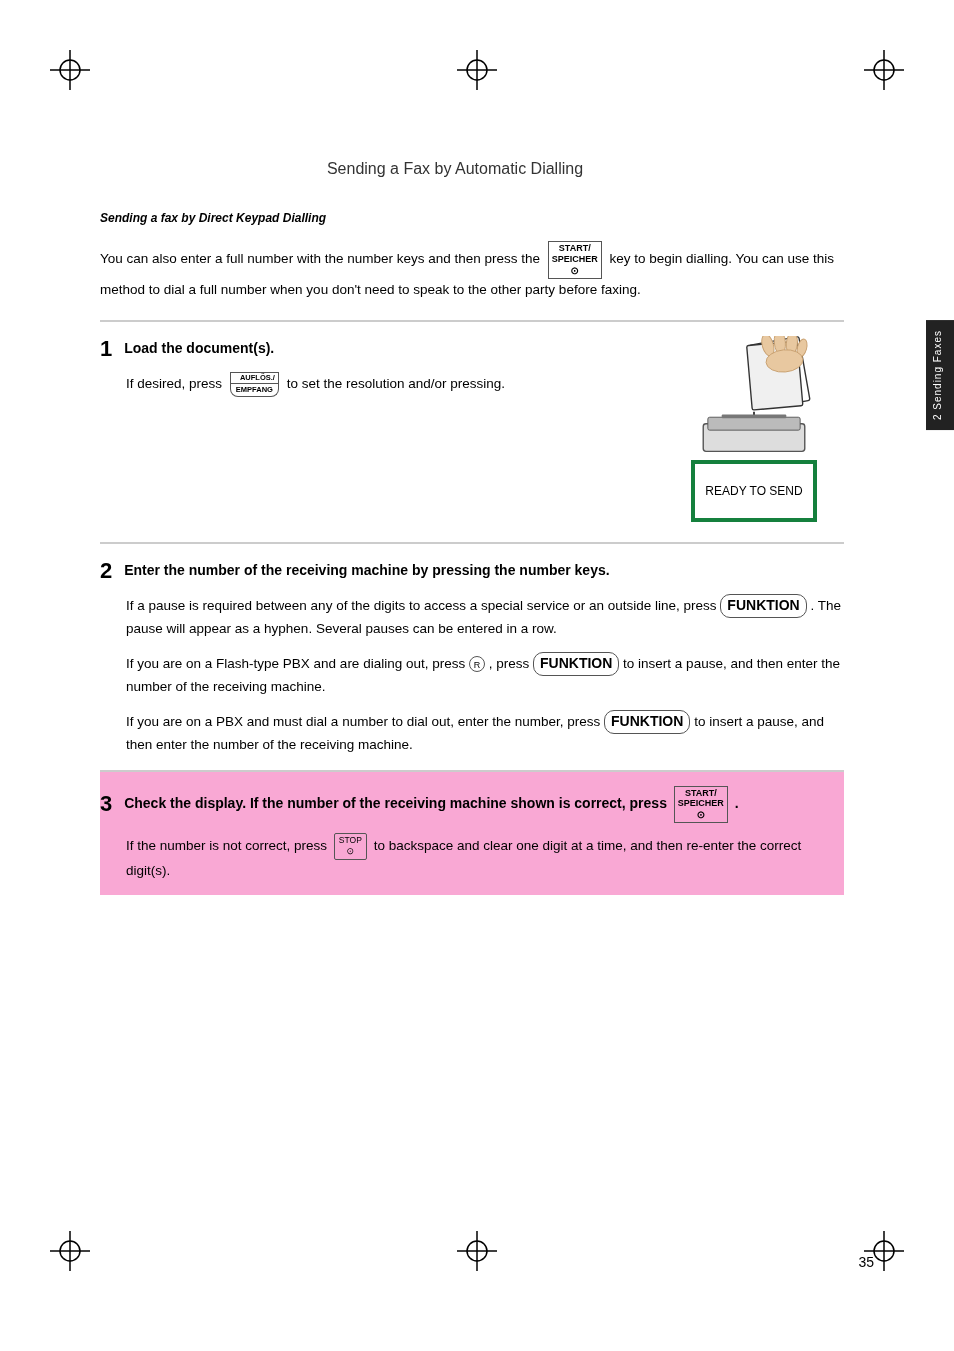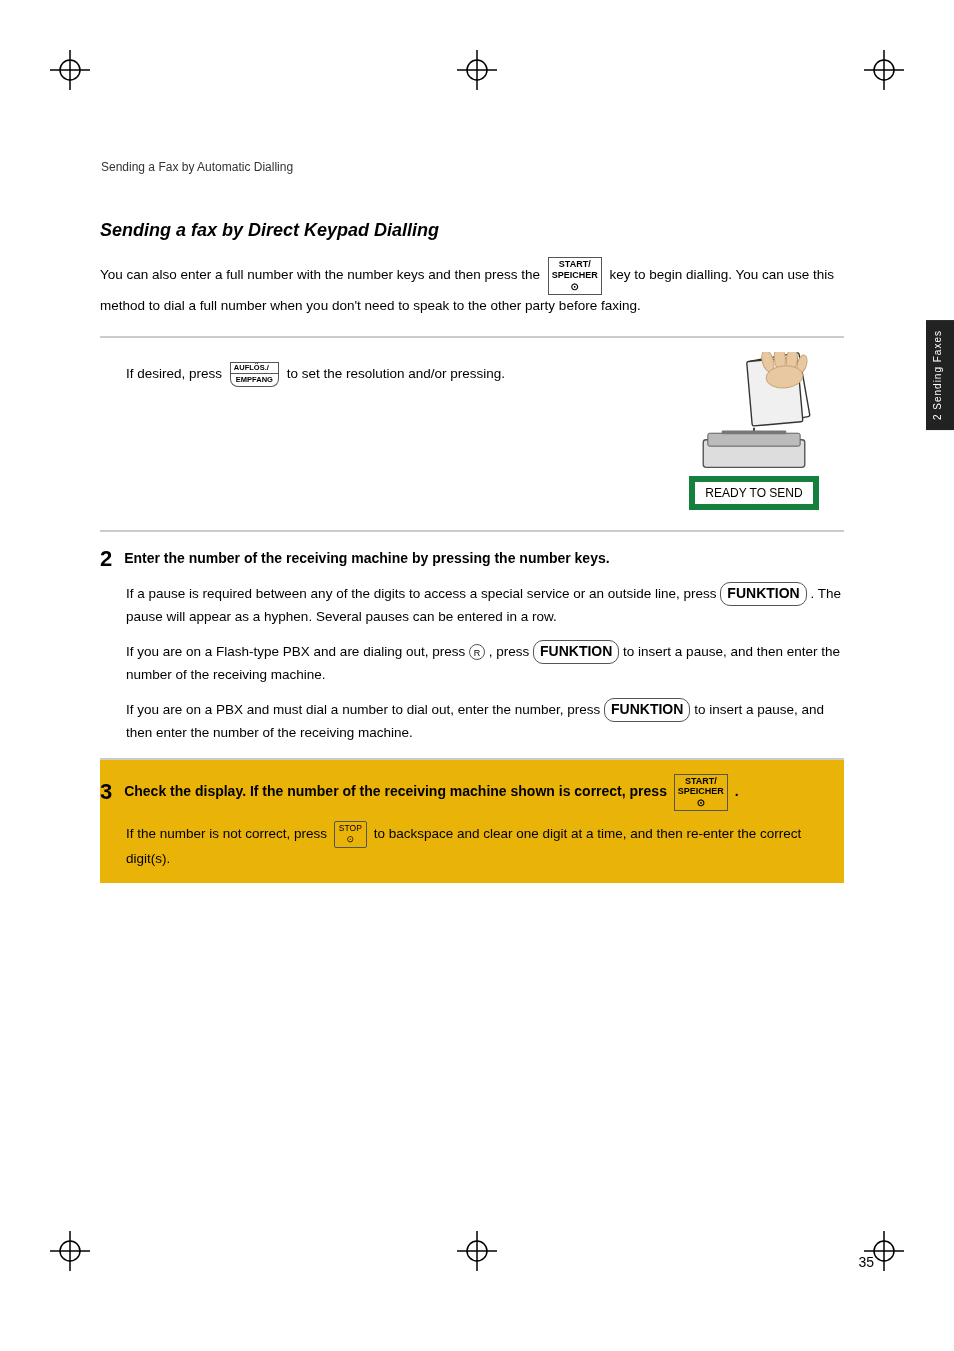--- a/index.html
+++ b/index.html
@@ -48,40 +48,40 @@
       writing-mode: vertical-rl;
       text-orientation: mixed;
       transform: rotate(180deg);
       padding: 10px 6px;
       letter-spacing: 1px;
       line-height: 1.2;
     }
 
     
     .page-header {
-      text-align: left;
-      padding: 160px 80px 20px 101px;
-      font-size: 12px;
+      text-align: center;
+      padding: 160px 80px 20px 36px;
+      font-size: 16px;
       color: #333;
       border-bottom: none;
     }
 
     
     .content {
       padding: 10px 80px 40px 100px;
       padding-right: 110px;
     }
 
     
     .section-title {
-      font-size: 18px;
+      font-size: 12px;
       font-weight: bold;
       font-style: italic;
       margin-bottom: 16px;
-      margin-top: 16px;
+      margin-top: 3px;
     }
 
     .intro-text {
       font-size: 13.5px;
       line-height: 1.6;
       margin-bottom: 20px;
     }
 
     .start-speicher-inline {
       display: inline-block;
@@ -141,22 +141,22 @@
     }
 
     
     .fax-illustration {
       width: 160px;
       height: 120px;
     }
 
     
     .ready-box {
-      border: 6px solid #15803d;
-      padding: 4px 10px;
+      border: 4px solid #15803d;
+      padding: 20px 10px;
       font-size: 12px;
       text-align: right;
       margin-top: 4px;
       display: inline-block;
     }
 
     
     .key-btn {
       display: inline-block;
       border: 1px solid #555;
@@ -199,40 +199,40 @@
     
     .page-number {
       position: absolute;
       bottom: 81px;
       right: 80px;
       font-size: 14px;
     }
 
     
     .step3-box {
-      background: #eab308;
+      background: #f9a8d4;
       padding: 14px 0 14px 0;
       margin-top: 14px;
       border-top: 2px solid #ccc;
     }
 
     .step3-inner {
       padding: 0 0 0 0;
     }
 
     .step-body-3 {
       font-size: 13.5px;
       line-height: 1.6;
       margin-top: 10px;
       padding-left: 26px;
     }
 
     .aufloes-key {
       display: inline-block;
-      text-align: left;
+      text-align: right;
       vertical-align: middle;
     }
 
     .aufloes-top {
       font-size: 7.5px;
       font-weight: bold;
       border: 1px solid #555;
       padding: 0 3px;
       line-height: 1.3;
       display: block;
@@ -312,20 +312,24 @@
       <span>You can also enter a full number with the number keys and then press the</span>
       <span style="display:inline-block; vertical-align:middle; margin: 0 4px;">
         <span class="start-speicher-inline">START/<br>SPEICHER<br><span style="font-size:10px;">⊙</span></span>
       </span>
       <span>key to begin dialling. You can use this method to dial a full number when you don't need to speak to the other party before faxing.</span>
     </div>
 
     <div class="step">
       <div class="step-content">
         <div class="step-text">
+          <div>
+            <span class="step-number">1</span>
+            <span class="step-heading">Load the document(s).</span>
+          </div>
           <div class="step-body">
             <span>If desired, press</span>
             <span style="display:inline-block; vertical-align:middle; margin: 0 4px;">
               <span class="aufloes-key">
                 <span class="aufloes-top">AUFLÖS./</span>
                 <span class="aufloes-bottom-arc">EMPFANG</span>
               </span>
             </span>
             <span>to set the resolution and/or pressing.</span>
           </div>

